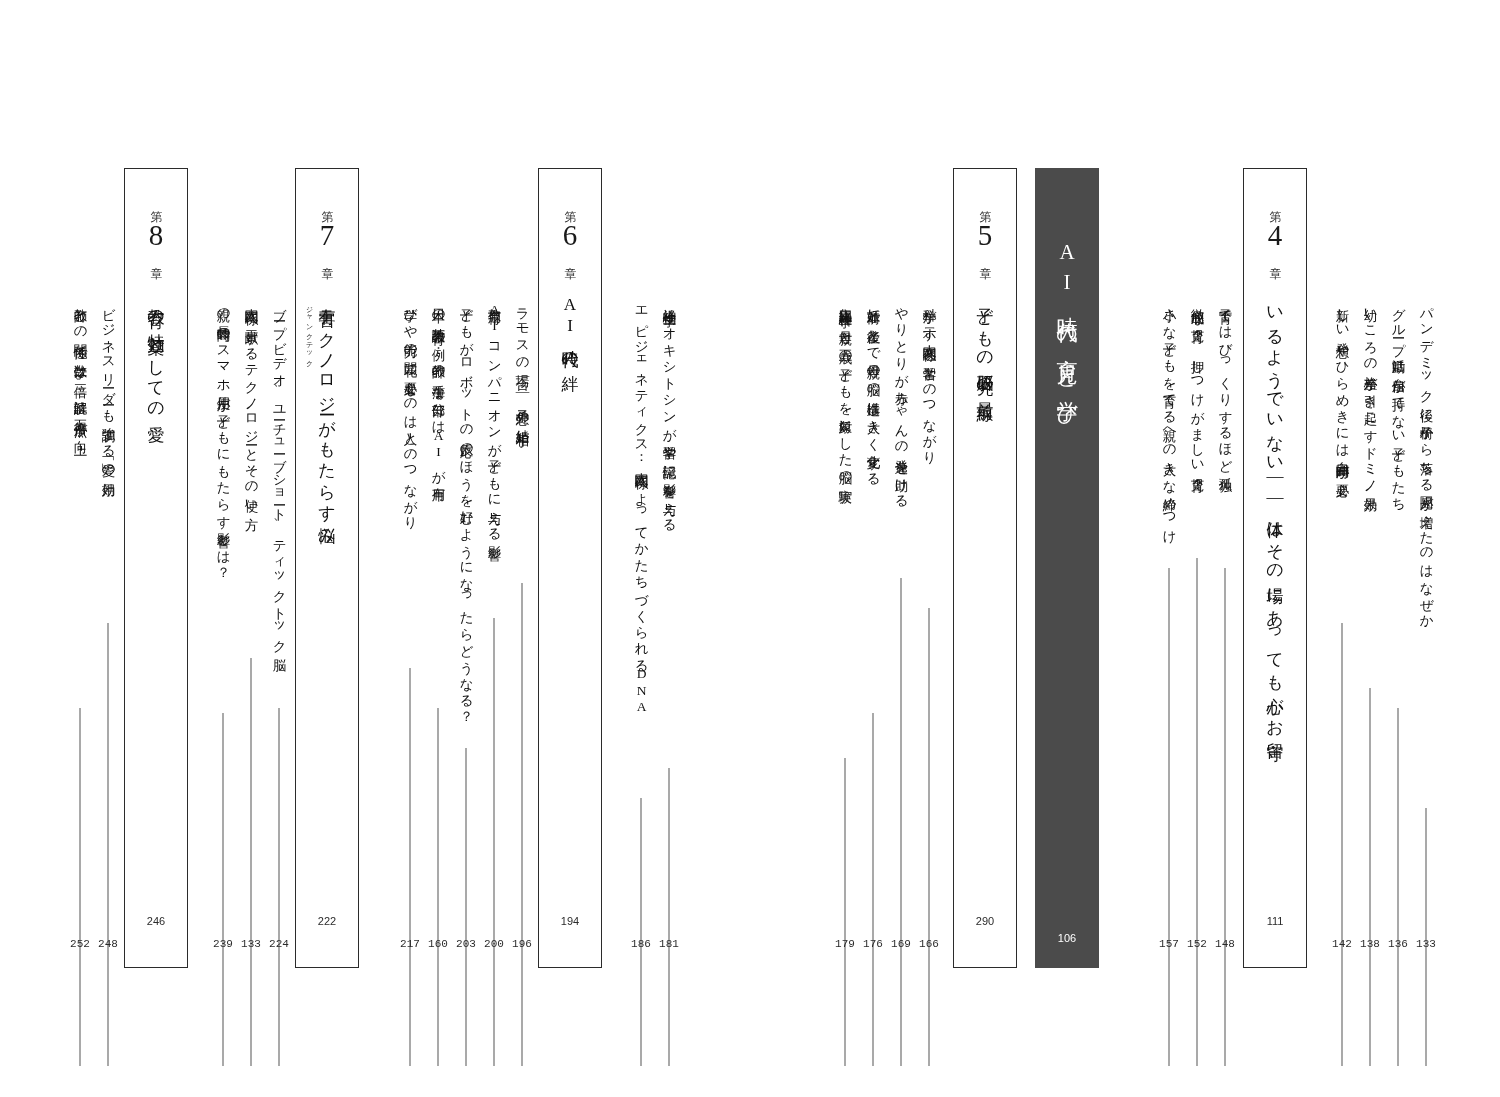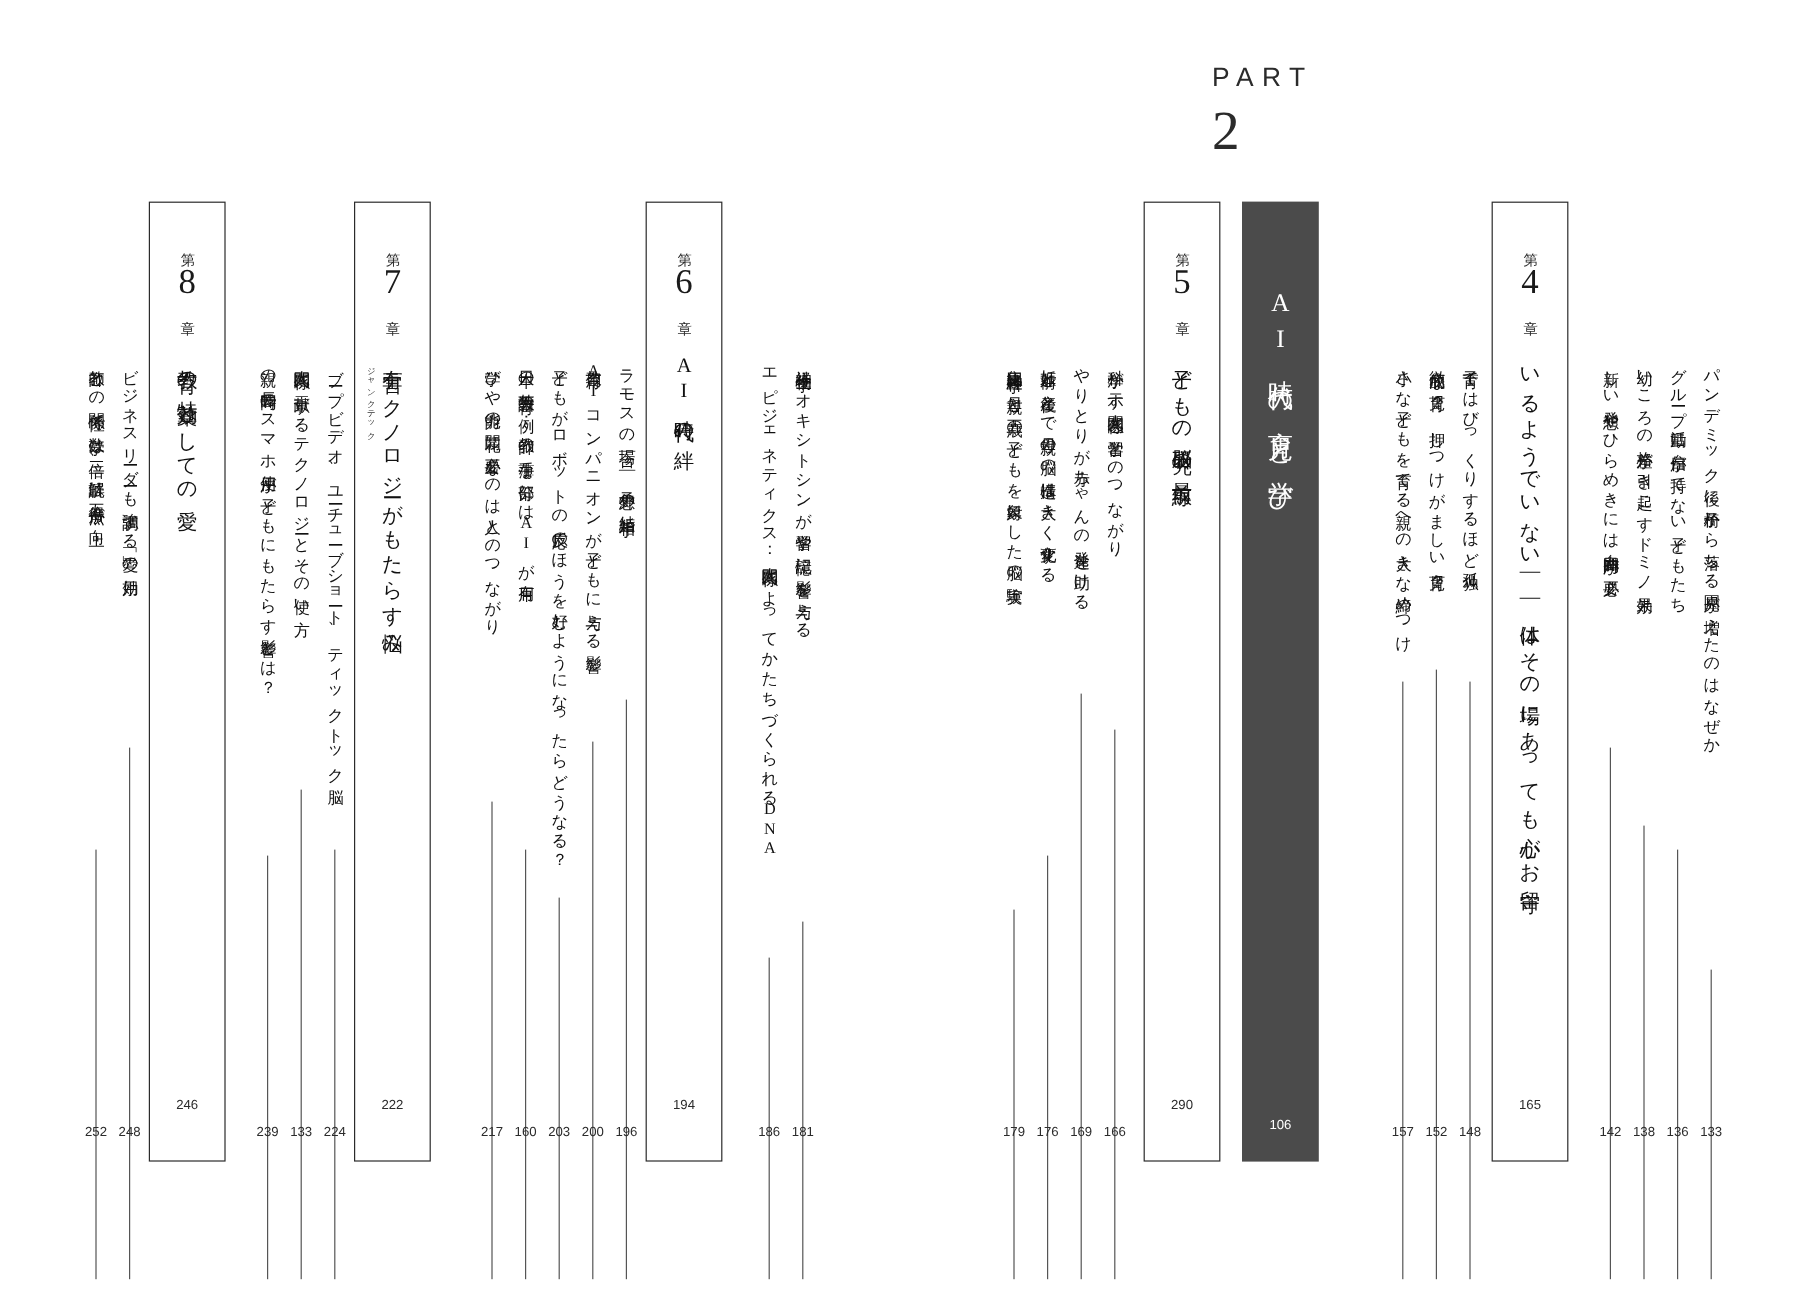--- a/index.html
+++ b/index.html
@@ -178,47 +178,43 @@
     left: 50%;
     width: 1px;
     background: #555;
     transform: translateX(-50%);
   }
   .entry .epage {
     position: absolute;
     bottom: 18px;
     left: 50%;
     transform: translateX(-50%);
-    font-family: Liberation Sans, sans-serif;
+    font-family: Liberation Mono, monospace;
     font-size: 11px;
     color: #2b2b2b;
   }
 </style>
 </head>
 <body>
 
 <div class="page">
 
-  <div class="part-header">
-    <div class="part-word">PART</div>
-    <div class="part-num">2</div>
-  </div>
 
   <div class="columns" id="columns">
 
     <div class="part-block" style="left:1035px;">
       <div class="pb-title">AI時代の育児と学び</div>
       <div class="pb-page">106</div>
     </div>
   <div class="chapter-box" style="left: 1243px;">
         <div class="ch-label">第</div>
         <div class="ch-num">4</div>
         <div class="ch-kanji">章</div>
         <div class="ch-title">いるようでいない——体はその場にあっても心がお留守</div>
-        <div class="ch-page">165</div>
+        <div class="ch-page">111</div>
       </div>
       <div class="chapter-box" style="left: 953px;">
         <div class="ch-label">第</div>
         <div class="ch-num">5</div>
         <div class="ch-kanji">章</div>
         <div class="ch-title">子どもの脳研究の最前線</div>
         <div class="ch-page">290</div>
       </div>
       <div class="chapter-box" style="left: 538px;">
         <div class="ch-label">第</div>

